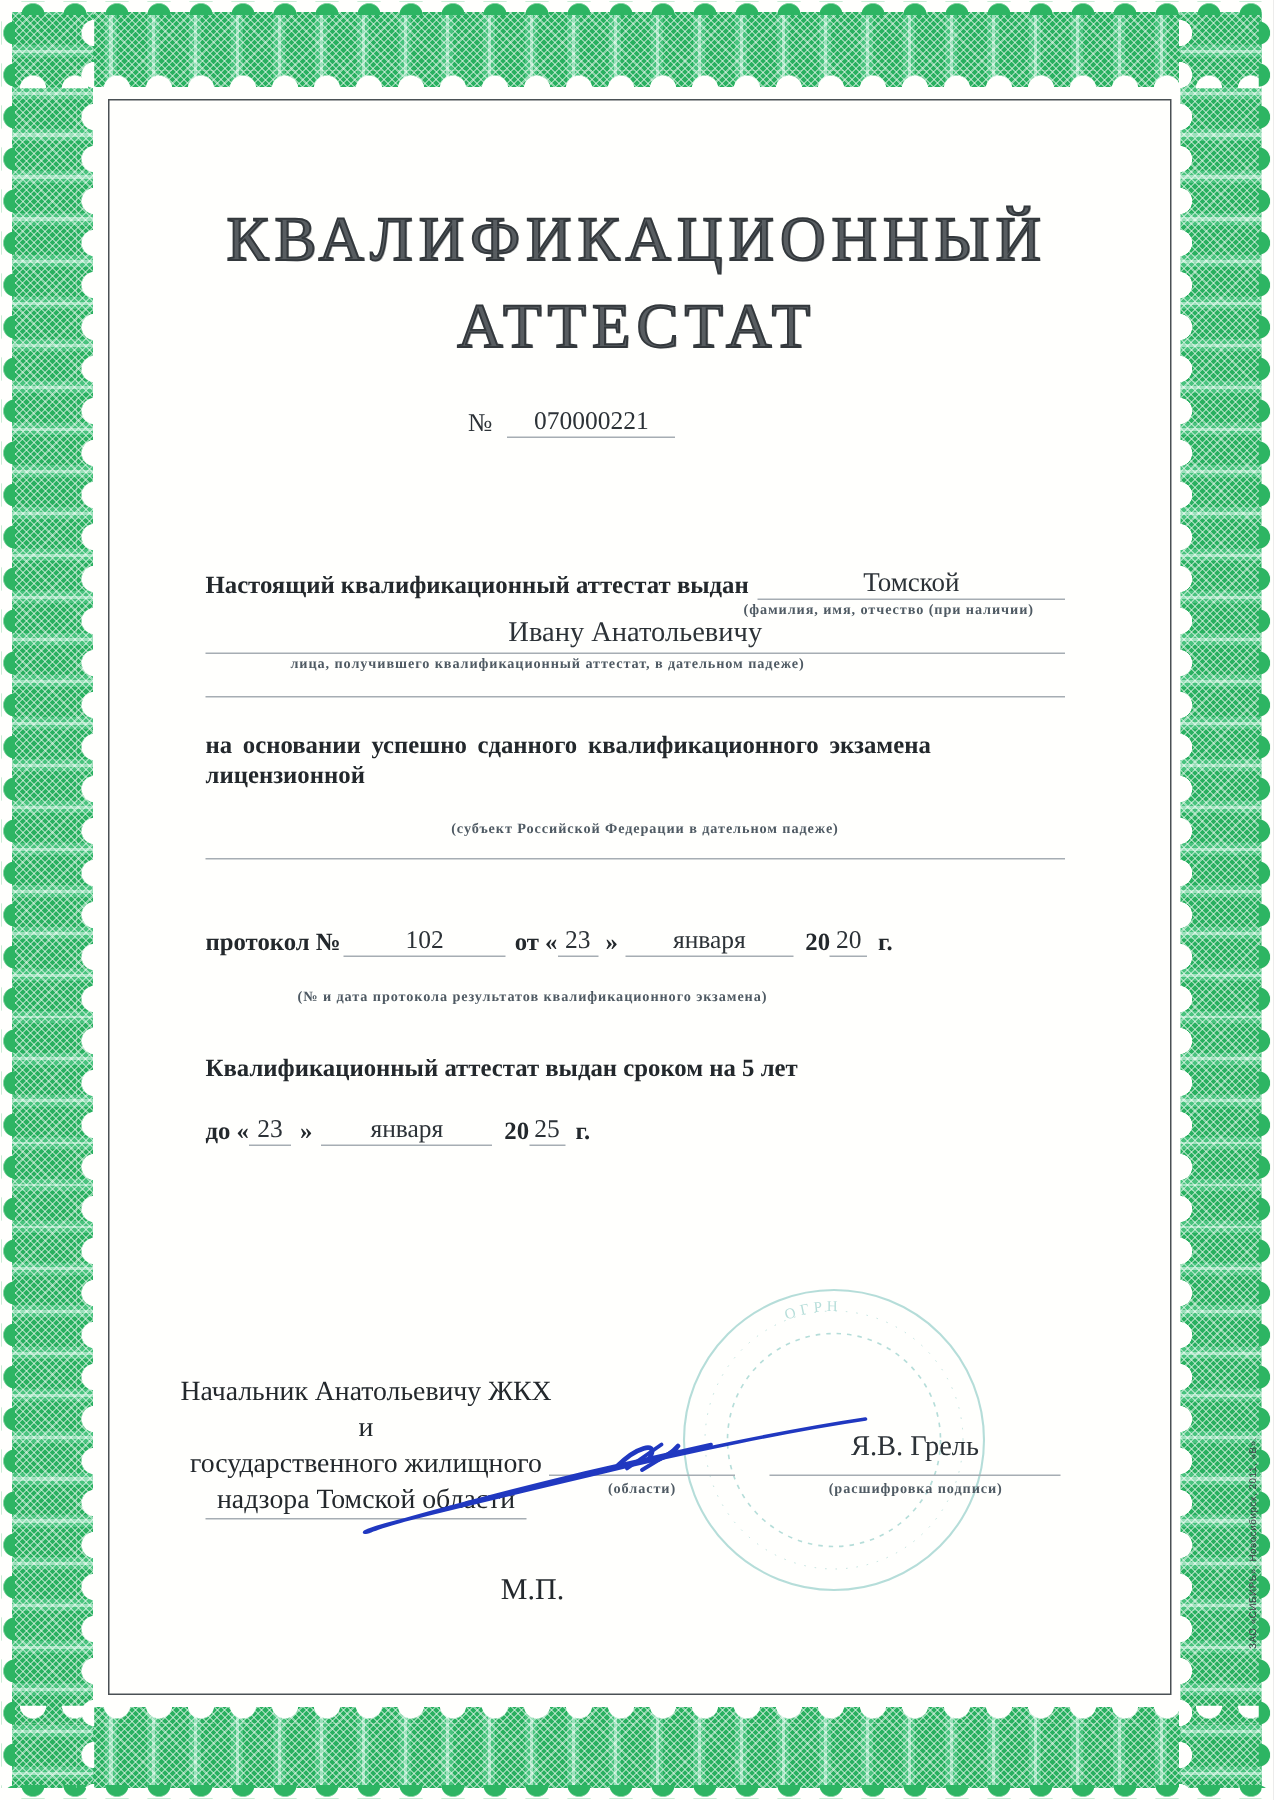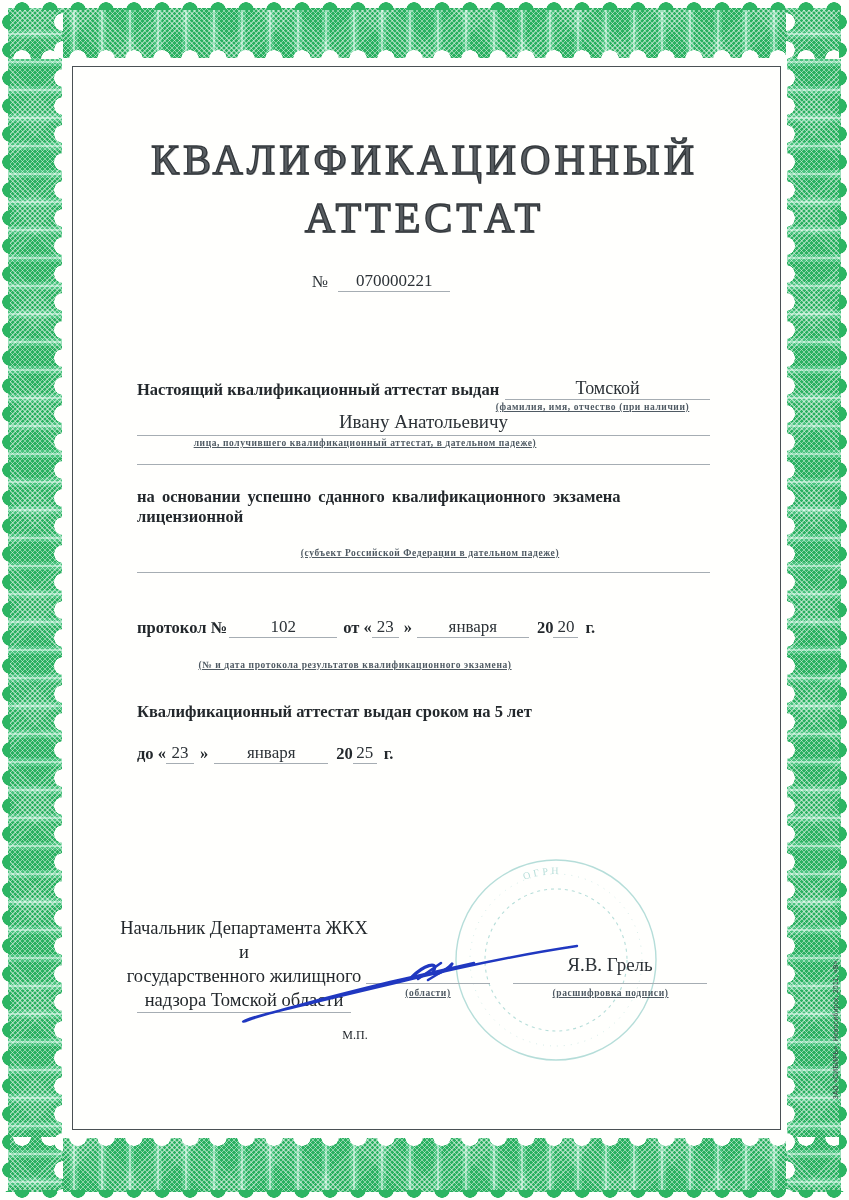--- a/index.html
+++ b/index.html
@@ -32,26 +32,26 @@
   .notch-right{right:51px;top:8px;bottom:8px;width:12px;background-image:radial-gradient(circle 9px at 0 14px,#fffffd 0 8.5px,transparent 9px);background-size:12px 28px;background-repeat:repeat-y;}
 
   .inner-line{position:absolute;left:72px;top:66px;right:68px;bottom:70px;border:1.5px solid #4a5054;pointer-events:none;}
 
   
   .abs{position:absolute;}
   .title{left:80px;right:80px;text-align:center;font-weight:400;font-size:42px;letter-spacing:4px;
          color:#585d61;-webkit-text-stroke:1.3px #33383c;text-shadow:1px 1px 0 rgba(40,44,48,.35);}
   .lbl{font-weight:700;font-size:16.5px;}
   .val{font-weight:400;font-size:18px;color:#2c3237;}
-  .cap{font-weight:700;font-size:9.5px;color:#4f5a63;letter-spacing:.6px;text-align:center;text-decoration:underline;}
+  .cap{font-weight:700;font-size:9.5px;color:#4f5a63;letter-spacing:.6px;text-align:center;}
   .row{display:flex;align-items:flex-end;}
   .box{border-bottom:1px solid #a6adb3;text-align:center;}
   .uline{border-bottom:1px solid #a6adb3;}
   .sig-pos{font-size:18.5px;line-height:24px;text-align:center;}
-  .mp{font-size:12px;}
+  .mp{font-size:20px;margin-top:21px;}
   .edge-imprint{right:10px;top:958px;writing-mode:vertical-rl;transform:rotate(180deg);
         font-family:"Liberation Sans",sans-serif;font-size:6.5px;color:#3c4246;letter-spacing:.4px;}
   svg.overlay{position:absolute;left:0;top:0;pointer-events:none;}
 </style>
 </head>
 <body>
 
 <div class="page">
 
   <div class="band h top"></div>
@@ -124,21 +124,21 @@
     <span class="lbl">до «</span>
     <span class="box val" style="width:28px;font-size:17px;">23</span>
     <span class="lbl" style="margin:0 6px;">»</span>
     <span class="box val" style="width:114px;font-size:17px;">января</span>
     <span class="lbl" style="margin-left:8px;">20</span>
     <span class="box val" style="width:24px;font-size:17px;">25</span>
     <span class="lbl" style="margin-left:7px;">г.</span>
   </div>
 
   <div class="abs sig-pos" style="top:916px;left:118px;width:252px;">
-    <div>Начальник Департамента ЖКХ и</div>
+    <div>Начальник Анатольевичу ЖКХ и</div>
     <div>государственного жилищного</div>
     <div><span class="uline" style="display:inline-block;padding:0 8px;">надзора Томской области</span></div>
   </div>
 
   <div class="abs uline" style="top:963px;left:366px;width:124px;height:20px;"></div>
   <div class="abs cap" style="top:988px;left:358px;width:140px;">(области)</div>
 
   <div class="abs val" style="top:954px;left:545px;width:130px;text-align:center;font-size:19px;">Я.В. Грель</div>
   <div class="abs uline" style="top:963px;left:513px;width:194px;height:20px;"></div>
   <div class="abs cap" style="top:988px;left:523px;width:175px;">(расшифровка подписи)</div>

